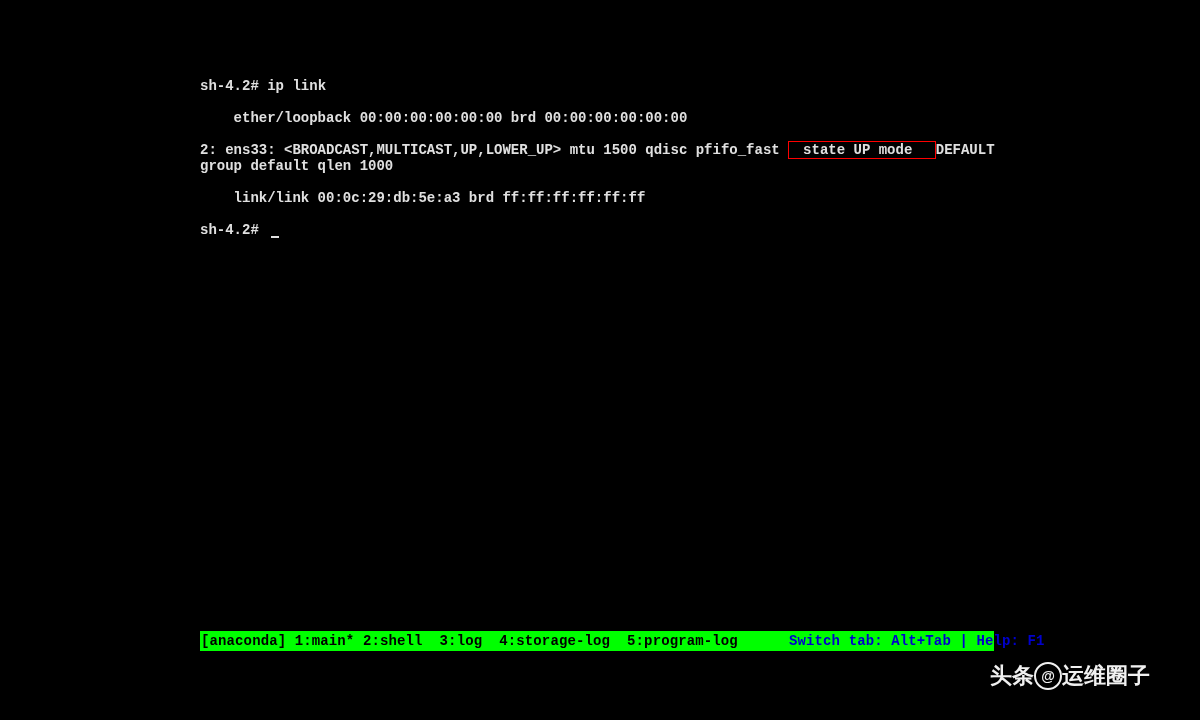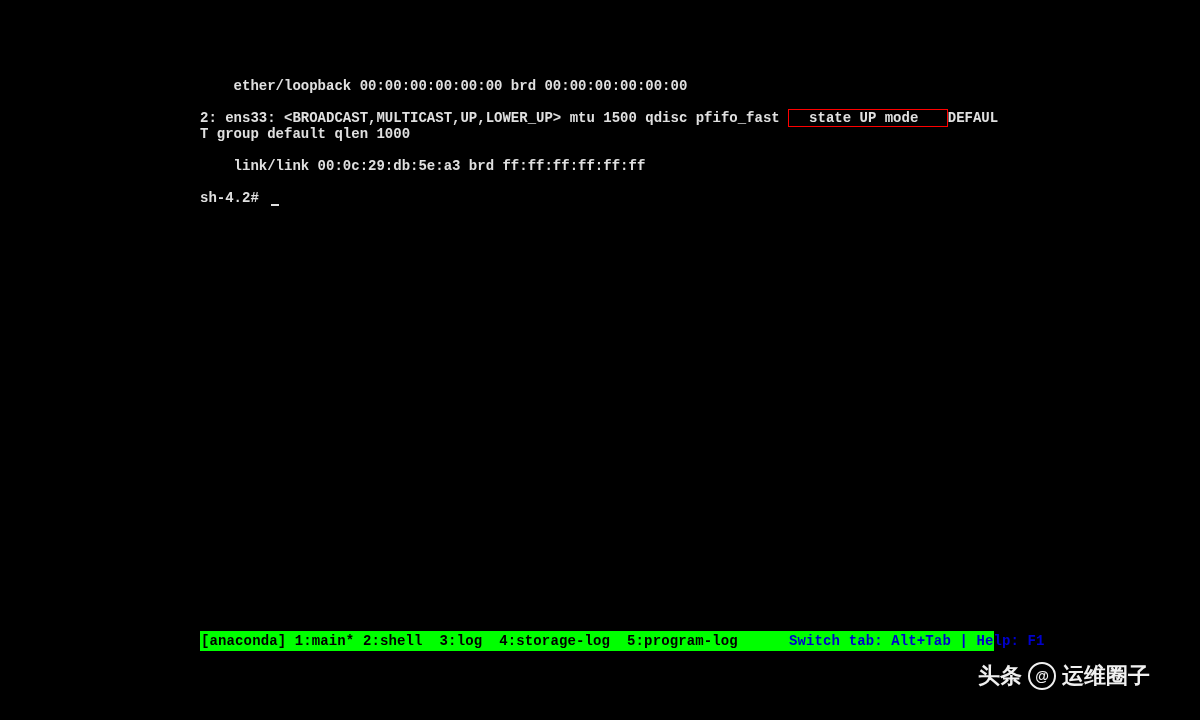--- a/index.html
+++ b/index.html
@@ -20,21 +20,21 @@
     position: absolute;
     left: 200px;
     top: 62px;
     width: 800px;
     white-space: pre-wrap;
     word-break: break-all;
   }
   .line { display: block; }
   .hl { 
     border: 1px solid #ff0000; 
-    padding: 0px 20px; 
+    padding: 0px 14px; 
   }
   .cursor {
     display: inline-block;
     width: 8px;
     height: 2px;
     background: #e0e0e0;
     vertical-align: bottom;
     margin-left: 4px;
   }
   .statusbar {
@@ -52,32 +52,32 @@
   .watermark {
     position: absolute;
     right: 50px;
     bottom: 30px;
     color: #f0f0f0;
     font-family: sans-serif;
     font-size: 22px;
     font-weight: bold;
     display:flex;
     align-items:center;
-    gap:6px;
     text-shadow: 0 0 2px #000;
   }
   .watermark .circ {
     width:24px;height:24px;border:2px solid #f0f0f0;border-radius:50%;
     display:flex;align-items:center;justify-content:center;font-size:14px;
   }
 </style>
 </head>
 <body>
 
 <div class="terminal">
+<span class="line"><span>sh-4.2#</span> <span>ip link</span></span>
 <span class="line"><span>    </span><span>ether/loopback 00:00:00:00:00:00 brd 00:00:00:00:00:00</span></span>
 <span class="line"><span>2: ens33: &lt;BROADCAST,MULTICAST,UP,LOWER_UP&gt; mtu 1500 qdisc pfifo_fast </span><span class="hl">state UP mode </span><span>DEFAULT group default qlen 1000</span></span>
 <span class="line"><span>    </span><span>link/link 00:0c:29:db:5e:a3 brd ff:ff:ff:ff:ff:ff</span></span>
 <span class="line"><span>sh-4.2# </span><span class="cursor"></span></span>
 </div>
 
 <div class="statusbar"><span>[anaconda] 1:main* 2:shell  3:log  4:storage-log  5:program-log</span><span>      </span><span class="help">Switch tab: Alt+Tab | Help: F1</span></div>
 
 <div class="watermark">
   <span>头条</span>

